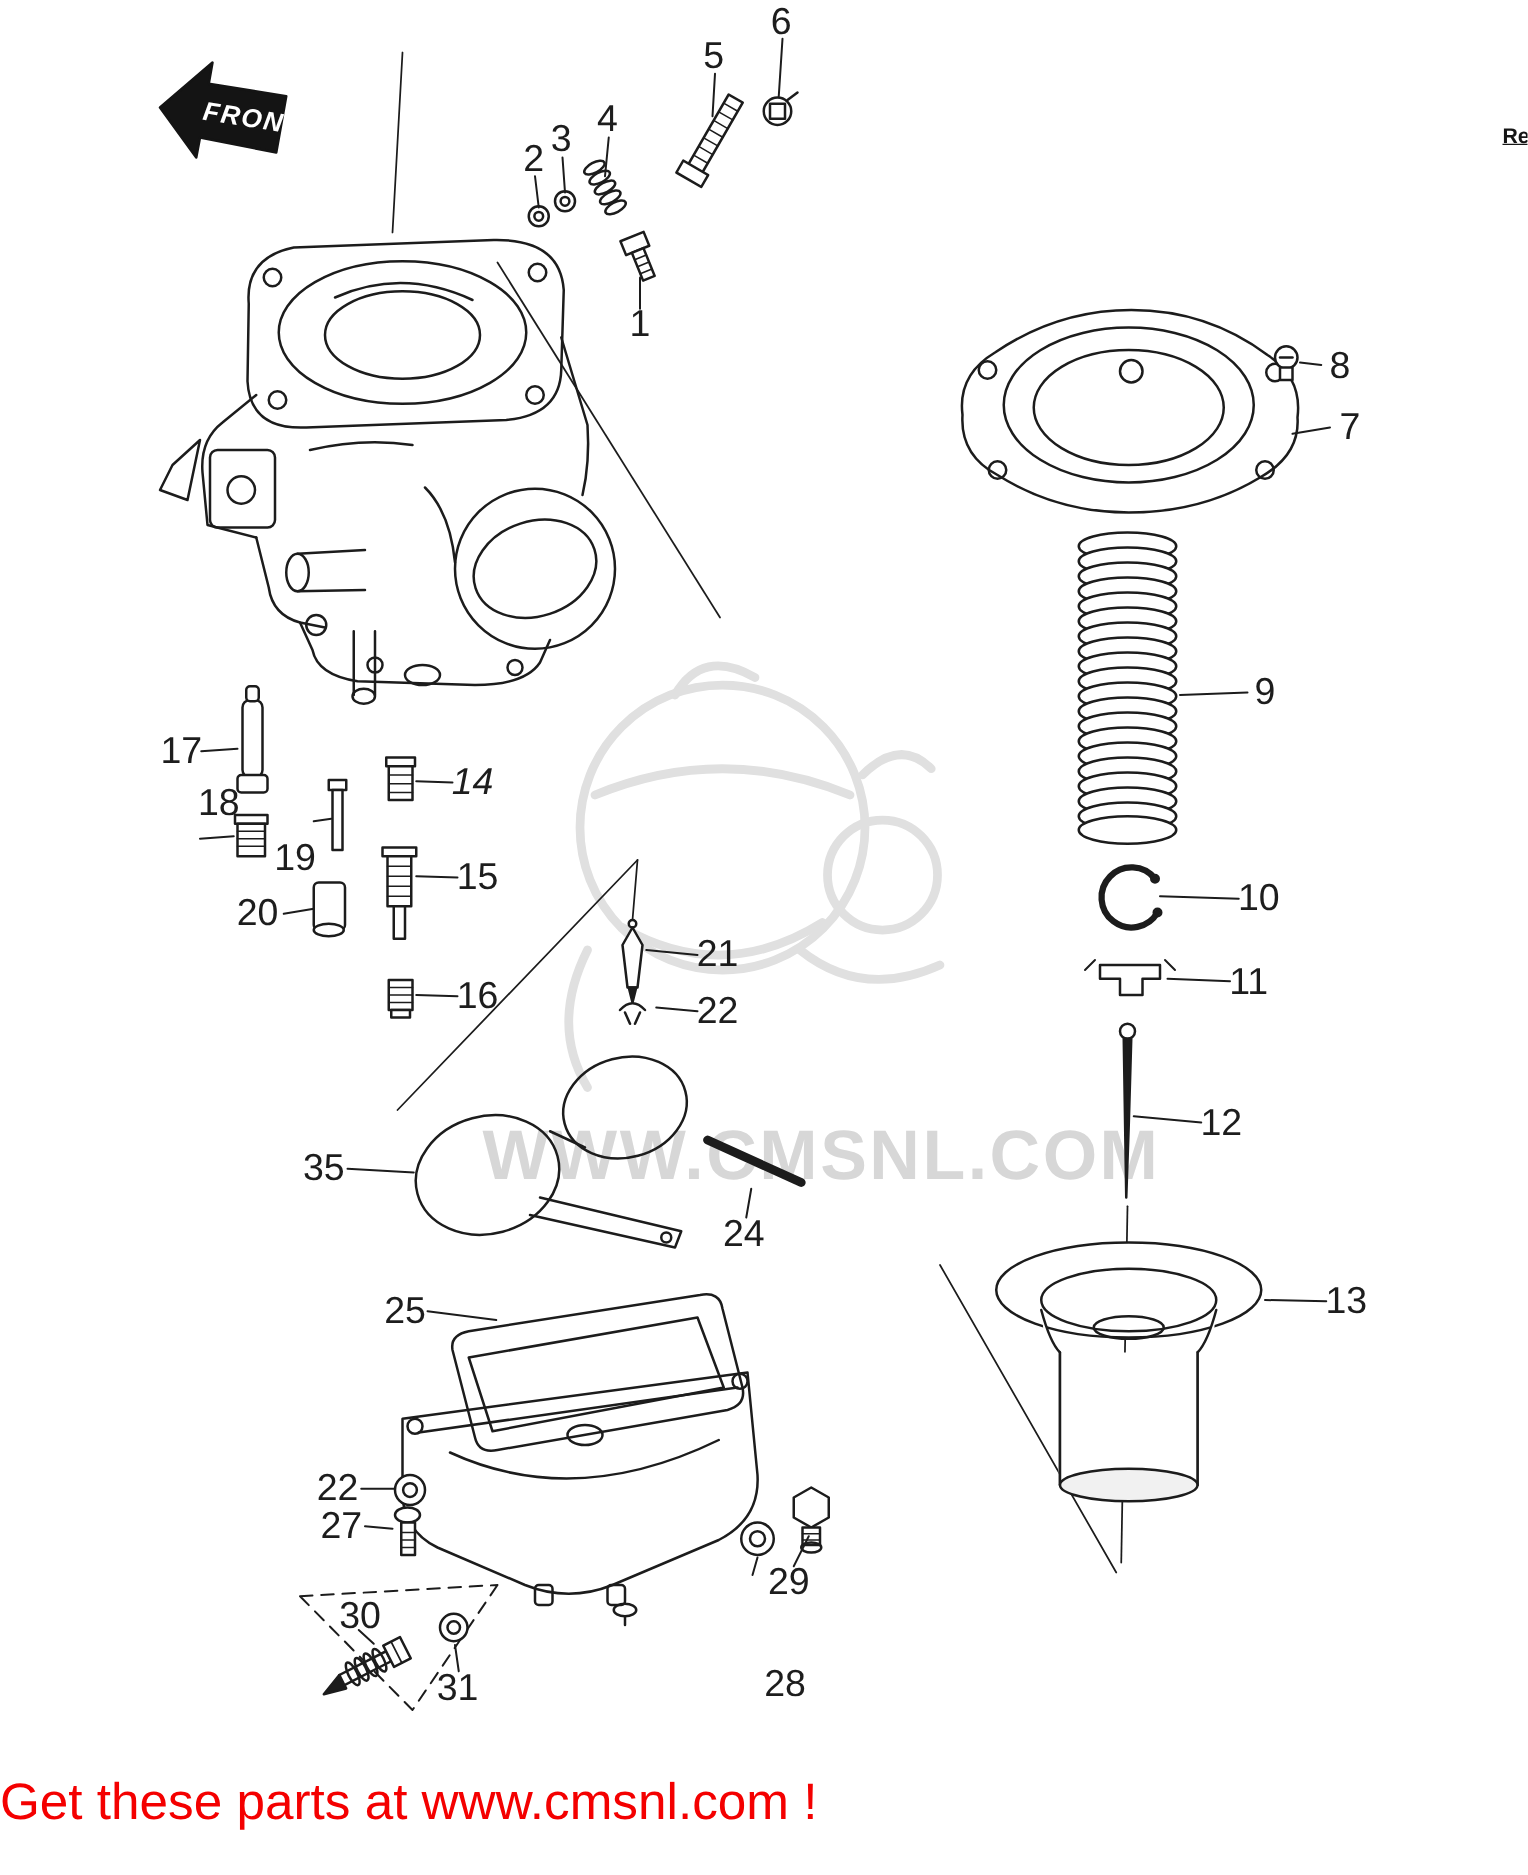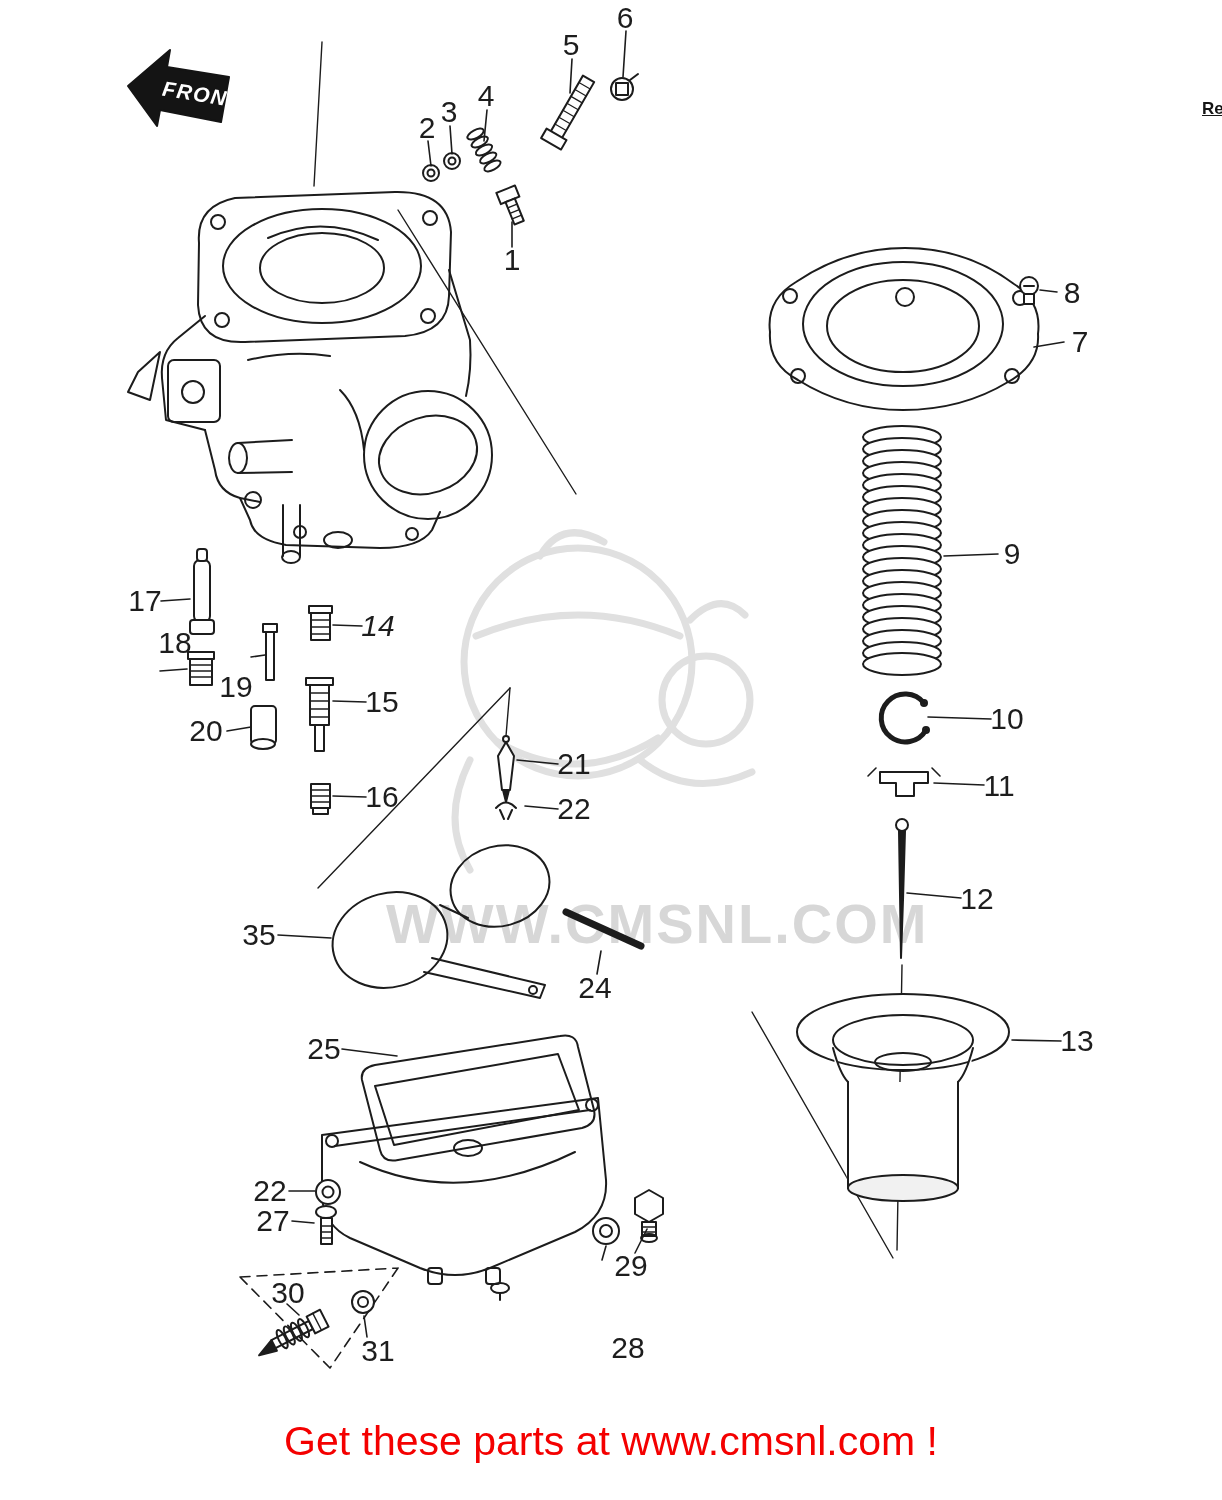--- a/index.html
+++ b/index.html
@@ -12,21 +12,21 @@
   .watermark{position:absolute;inset:0;z-index:0}
   .wm-sketch{position:absolute;left:0;top:0}
   .wm-cms{position:absolute;left:452px;top:778px;font-size:156px;font-weight:bold;
           letter-spacing:10px;color:#dcdcdc;line-height:1}
   .wm-url{position:absolute;left:386px;top:896px;font-size:56px;font-weight:bold;
           letter-spacing:2px;color:#d7d7d7;line-height:1}
   svg.diagram{position:absolute;left:0;top:0;z-index:1}
   #part-labels{position:absolute;inset:0;z-index:2}
   .plabel{position:absolute;transform:translate(-50%,-50%);font-size:30px;color:#1d1d1d;
           cursor:pointer;line-height:1}
-  .footer{position:absolute;left:0;right:0;top:1418px;text-align:center;font-size:41px;
+  .footer{position:absolute;left:0;right:0;top:1418px;text-align:left;font-size:41px;
           color:#f40000;z-index:3;cursor:pointer}
 </style>
 </head>
 <body>
 
 <div class="page">
 
   <div class="ref">Re</div>
 
   <div class="watermark">
@@ -360,17 +360,17 @@
       <div class="plabel" style="left: 574px; top: 764px;">21</div>
       <div class="plabel" style="left: 574px; top: 809px;">22</div>
       <div class="plabel" style="left: 259px; top: 935px;">35</div>
       <div class="plabel" style="left: 595px; top: 988px;">24</div>
       <div class="plabel" style="left: 324px; top: 1049px;">25</div>
       <div class="plabel" style="left: 270px; top: 1191px;">22</div>
       <div class="plabel" style="left: 273px; top: 1221px;">27</div>
       <div class="plabel" style="left: 600px; top: 1348px; margin-left: 28px;">28</div>
       <div class="plabel" style="left: 631px; top: 1266px;">29</div>
       <div class="plabel" style="left: 276px; top: 1293px; margin-left: 12px;">30</div>
-      <div class="plabel" style="left: 366px; top: 1351px; margin-left: 12px;">31</div>
+      <div class="plabel" style="left: 366px; top: 1351px;">31</div>
     </div>
 
   <div class="footer">Get these parts at www.cmsnl.com !</div>
 </div>
 
 </body></html>

